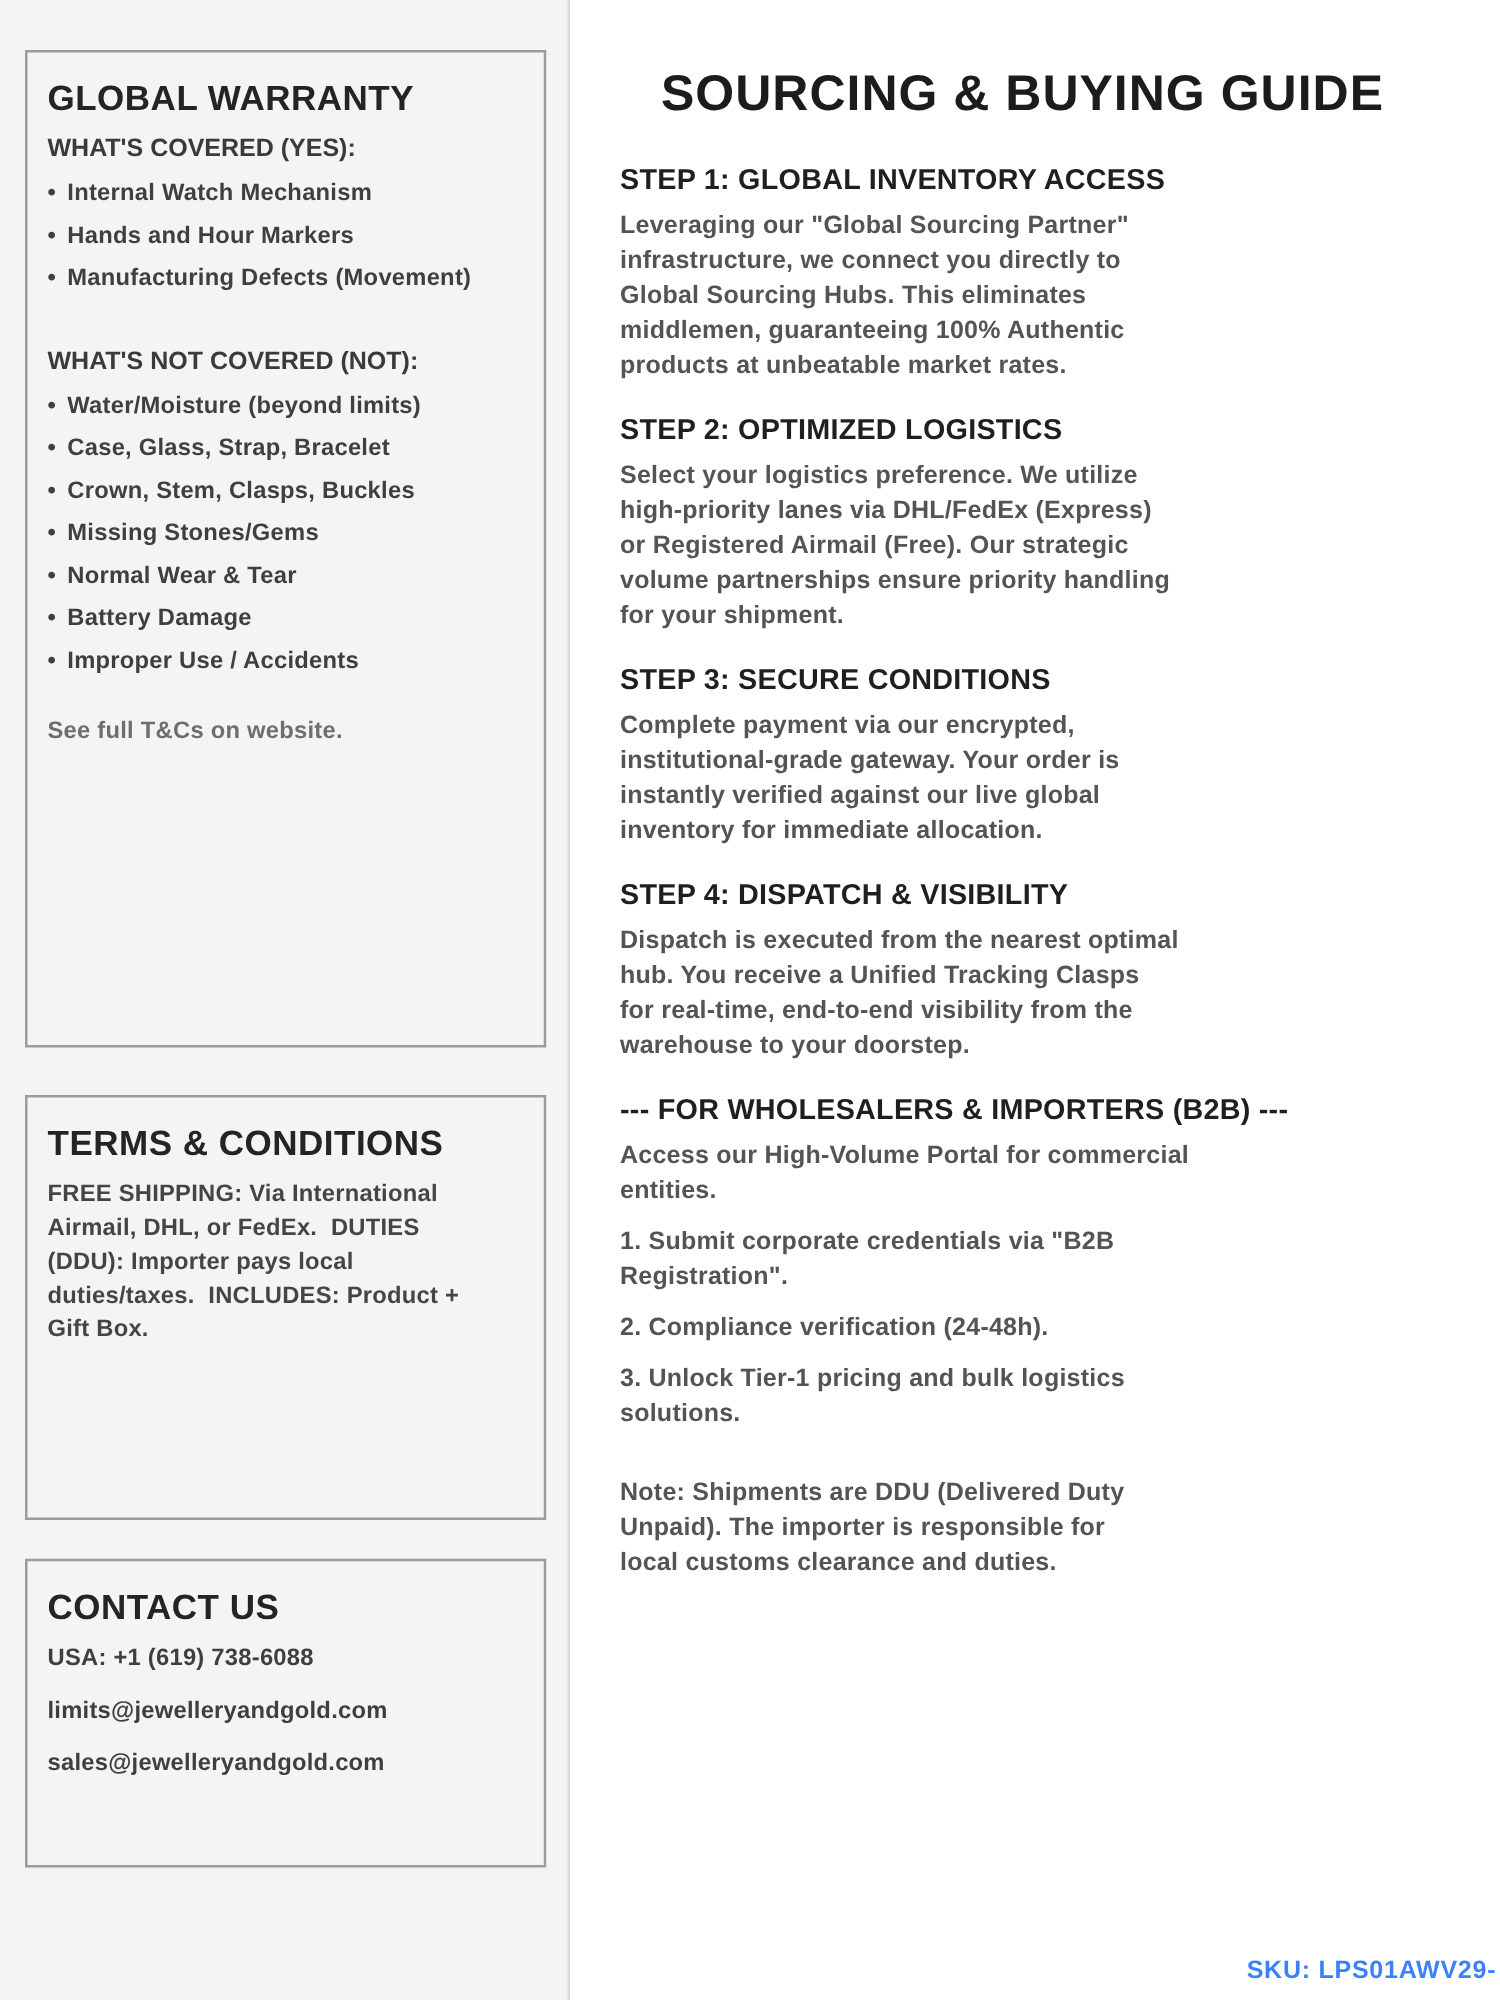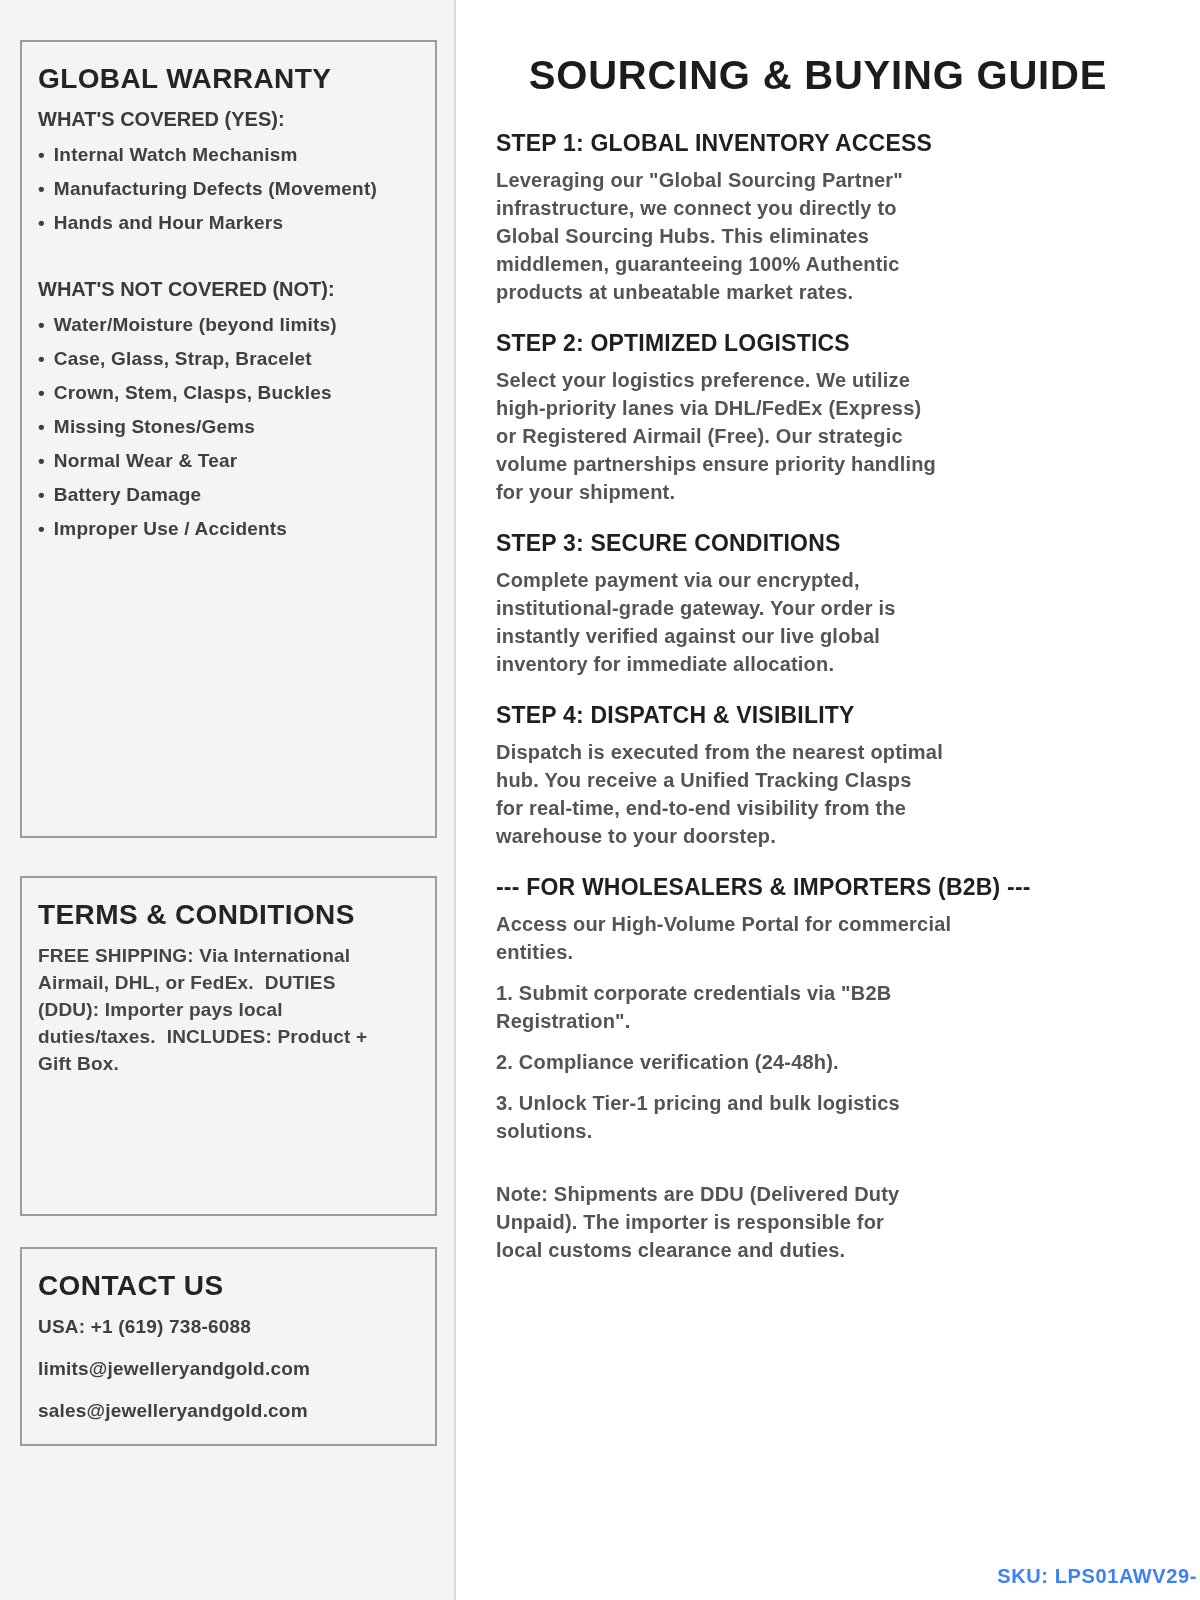--- a/index.html
+++ b/index.html
@@ -25,21 +25,21 @@
   }
   .box {
     margin-left: 20px;
     width: 417px;
     border: 2px solid #9c9c9c;
     padding: 16px 16px;
     background: #f4f4f2;
   }
   .warranty-box { margin-top: 40px; height: 798px; }
   .terms-box    { margin-top: 38px; height: 340px; }
-  .contact-box  { margin-top: 31px; height: 199px; }
+  .contact-box  { margin-top: 31px; height: 247px; }
 
   .box-title {
     font-size: 28px;
     font-weight: bold;
     color: #242424;
     letter-spacing: 0.4px;
     line-height: 34px;
     margin: 4px 0 10px 0;
   }
   .sub-heading {
@@ -141,33 +141,34 @@
 
 <div class="page">
 
   <aside class="sidebar">
 
     <section class="box warranty-box">
       <h2 class="box-title">GLOBAL WARRANTY</h2>
       <h3 class="sub-heading">WHAT'S COVERED (YES):</h3>
       <ul class="bullet-list">
         <li>Internal Watch Mechanism</li>
+        <li>Hands and Hour Markers</li>
         <li>Manufacturing Defects (Movement)</li>
-        <li>Hands and Hour Markers</li>
       </ul>
       <h3 class="sub-heading second">WHAT'S NOT COVERED (NOT):</h3>
       <ul class="bullet-list">
         <li>Water/Moisture (beyond limits)</li>
         <li>Case, Glass, Strap, Bracelet</li>
         <li>Crown, Stem, Clasps, Buckles</li>
         <li>Missing Stones/Gems</li>
         <li>Normal Wear &amp; Tear</li>
         <li>Battery Damage</li>
         <li>Improper Use / Accidents</li>
       </ul>
+      <p class="footnote">See full T&amp;Cs on website.</p>
     </section>
 
     <section class="box terms-box">
       <h2 class="box-title">TERMS &amp; CONDITIONS</h2>
       <p class="side-body">FREE SHIPPING: Via International
 Airmail, DHL, or FedEx.  DUTIES
 (DDU): Importer pays local
 duties/taxes.  INCLUDES: Product +
 Gift Box.</p>
     </section>

